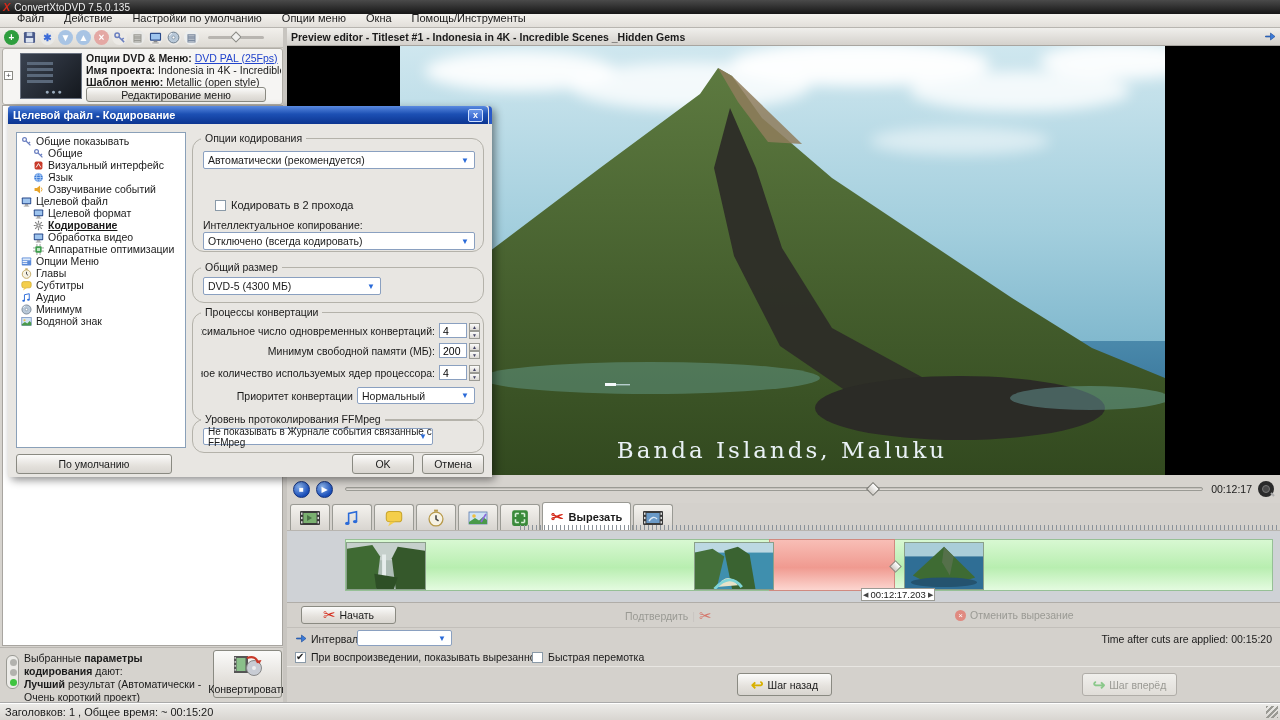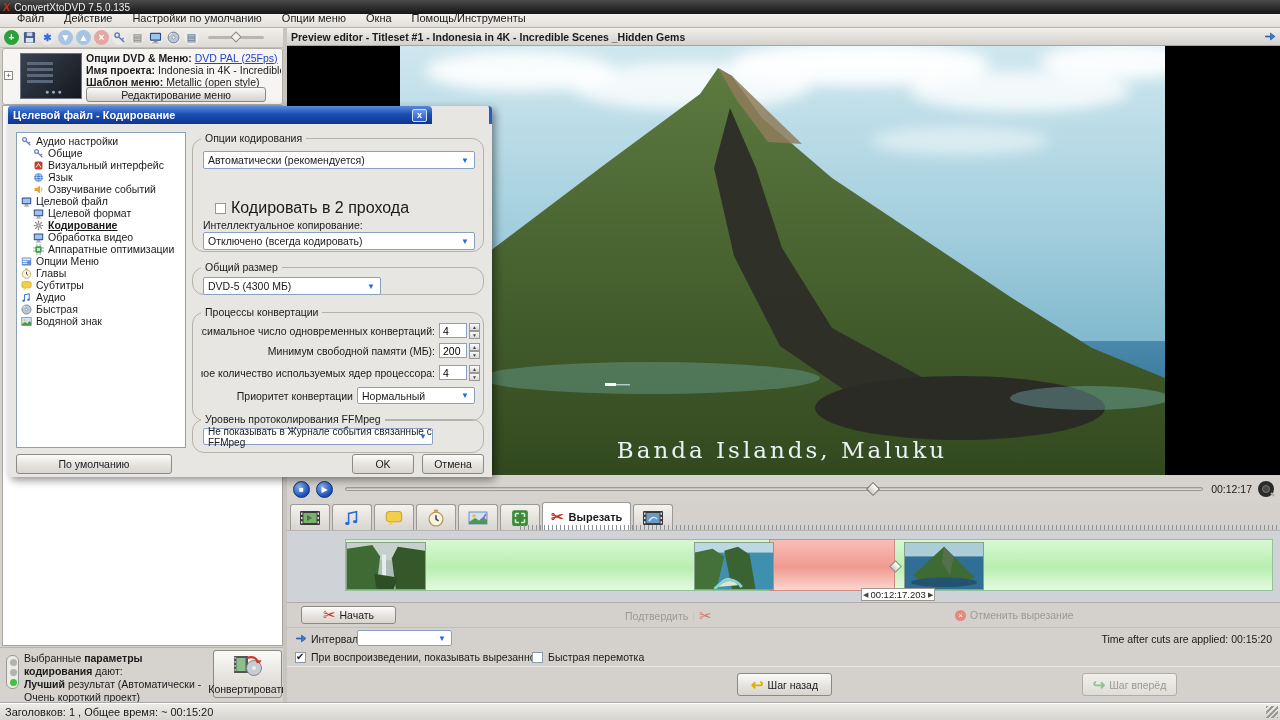--- a/index.html
+++ b/index.html
@@ -81,21 +81,21 @@
   .combo { background:#fff; border:1px solid #8aa0c0; border-radius:2px; display:flex; align-items:center; font-size:10.5px; padding-left:4px; position:relative; }
   .combo .arr { position:absolute; right:2px; top:1px; bottom:1px; width:14px; display:flex; align-items:center; justify-content:center; color:#2a6ad8; font-size:8px; }
   .chk { width:11px; height:11px; border:1px solid #8a9aa8; background:#fff; display:inline-block; position:relative; flex:none; }
   .chk.on::after { content:"✔"; position:absolute; left:0px; top:-2px; font-size:10px; color:#222; }
   .chkrow { display:inline-flex; align-items:center; gap:5px; font-size:10.5px; }
   .steparrow { font-size:15px; font-weight:bold; }
   .timeafter { position:absolute; right:8px; top:5px; font-size:10.5px; }
 
   
   .dialog { left:8px; top:106px; width:484px; height:371px; background:#e8e6e2; border:3px solid #2a5ac8; border-top:none; border-radius:4px; box-shadow:3px 3px 8px rgba(0,0,0,.45); z-index:50; }
-  .dlgtitle { position:absolute; left:-3px; top:0; width:424px; height:18px; background:linear-gradient(#5a8ae0,#1c50b4 45%,#0c3490); border-radius:4px 4px 0 0; color:#fff; font-weight:bold; display:flex; align-items:center; padding:0 5px; font-size:11px; }
+  .dlgtitle { position:absolute; left:-3px; top:0; width:480px; height:18px; background:linear-gradient(#5a8ae0,#1c50b4 45%,#0c3490); border-radius:4px 4px 0 0; color:#fff; font-weight:bold; display:flex; align-items:center; padding:0 5px; font-size:11px; }
   .dlgclose { margin-left:auto; width:15px; height:13px; background:linear-gradient(#6a96e8,#2a5ac8); border:1px solid #cfe0ff; border-radius:2px; color:#fff; font-size:9px; line-height:11px; text-align:center; }
   .dlgbody { position:absolute; left:-3px; top:18px; width:484px; height:353px; background:#e8e6e2; }
   .treebox { position:absolute; left:8px; top:8px; width:170px; height:316px; background:#fff; border:1px solid #8aa0b8; overflow:hidden; padding-top:2px; }
   .tree-item { display:flex; align-items:center; gap:4px; height:12px; padding-left:4px; white-space:nowrap; font-size:10.5px; }
   .tree-item.lvl1 { padding-left:16px; }
   .tree-item svg { width:11px; height:11px; flex:none; }
   .tree-item.sel span { font-weight:bold; text-decoration:underline; }
   .grp { position:absolute; border:1px solid #b4b2aa; border-radius:12px; }
   .grp > b { position:absolute; top:-7px; left:8px; background:#e8e6e2; padding:0 4px; font-weight:normal; font-size:10.5px; }
   .dlbl { position:absolute; font-size:10.5px; white-space:nowrap; }
@@ -460,21 +460,21 @@
       <span>Целевой файл - Кодирование</span>
       <span class="dlgclose">x</span>
     </div>
     <div class="dlgbody">
       <div class="treebox" id="dlgtree">
           <div class="tree-item">
             <svg viewBox="0 0 14 14">
               <circle cx="4.5" cy="4.5" r="2.4" fill="none" stroke="#6a7fc0" stroke-width="1.6"></circle>
               <path d="M6.4 6.4L12 12M9.5 9.5l2-2" stroke="#6a7fc0" stroke-width="1.6" fill="none"></path>
             </svg>
-            <span>Аудио настройки</span>
+            <span>Общие показывать</span>
           </div>
           <div class="tree-item lvl1">
             <svg viewBox="0 0 14 14">
               <circle cx="4.5" cy="4.5" r="2.4" fill="none" stroke="#6a7fc0" stroke-width="1.6"></circle>
               <path d="M6.4 6.4L12 12M9.5 9.5l2-2" stroke="#6a7fc0" stroke-width="1.6" fill="none"></path>
             </svg>
             <span>Общие</span>
           </div>
           <div class="tree-item lvl1">
             <svg viewBox="0 0 14 14">
@@ -572,51 +572,51 @@
               <ellipse cx="10.8" cy="11.2" rx="2" ry="1.5" fill="#2a6ad8"></ellipse>
             </svg>
             <span>Аудио</span>
           </div>
           <div class="tree-item">
             <svg viewBox="0 0 14 14">
               <circle cx="7" cy="7" r="5.8" fill="#b8c8d8" stroke="#6a7a8a"></circle>
               <circle cx="7" cy="7" r="1.6" fill="#fff" stroke="#8a9aaa"></circle>
               <path d="M2.5 5a5 5 0 0 1 3-2.5" stroke="#eef4fa" stroke-width="1.2" fill="none"></path>
             </svg>
-            <span>Быстрая</span>
+            <span>Минимум</span>
           </div>
           <div class="tree-item">
             <svg viewBox="0 0 14 14">
               <rect x="1" y="2" width="12" height="10" fill="#cfe2f4" stroke="#5a7ab0" stroke-width=".8"></rect>
               <circle cx="4.5" cy="5.5" r="1.3" fill="#f0c040"></circle>
               <path d="M1 10.5l4-3 3 2 3-3 2 2V12H1z" fill="#4a9a4a"></path>
             </svg>
             <span>Водяной знак</span>
           </div>
         </div>
       <button class="btn dlgbtn" style="left:8px;top:330px;width:156px">По умолчанию</button>
 
       <div class="grp" style="left:184px;top:14px;width:292px;height:114px">
         <b>Опции кодирования</b>
         <div class="combo" style="position:absolute;left:10px;top:12px;width:272px;height:18px">
           <span>Автоматически (рекомендуется)</span>
             <span class="arr">▼</span>
         </div>
         <span class="chkrow" style="position:absolute;left:22px;top:60px">
           <span class="chk"></span>
-          <span style="font-size:16px">Кодировать в 2 прохода</span>
+          <span style="font-size:11px">Кодировать в 2 прохода</span>
         </span>
         <span class="dlbl" style="left:10px;top:80px">Интеллектуальное копирование:</span>
         <div class="combo" style="position:absolute;left:10px;top:93px;width:272px;height:18px">
           <span>Отключено (всегда кодировать)</span>
             <span class="arr">▼</span>
         </div>
       </div>
 
-      <div class="grp" style="left:184px;top:143px;width:292px;height:28px">
+      <div class="grp" style="left:184px;top:143px;width:292px;height:36px">
         <b>Общий размер</b>
         <div class="combo" style="position:absolute;left:10px;top:9px;width:178px;height:18px">
           <span>DVD-5 (4300 МБ)</span>
             <span class="arr">▼</span>
         </div>
       </div>
 
       <div class="grp" style="left:184px;top:188px;width:292px;height:109px">
         <b>Процессы конвертации</b>
         <div class="cliplbl" style="left:8px;top:12px;width:234px">

